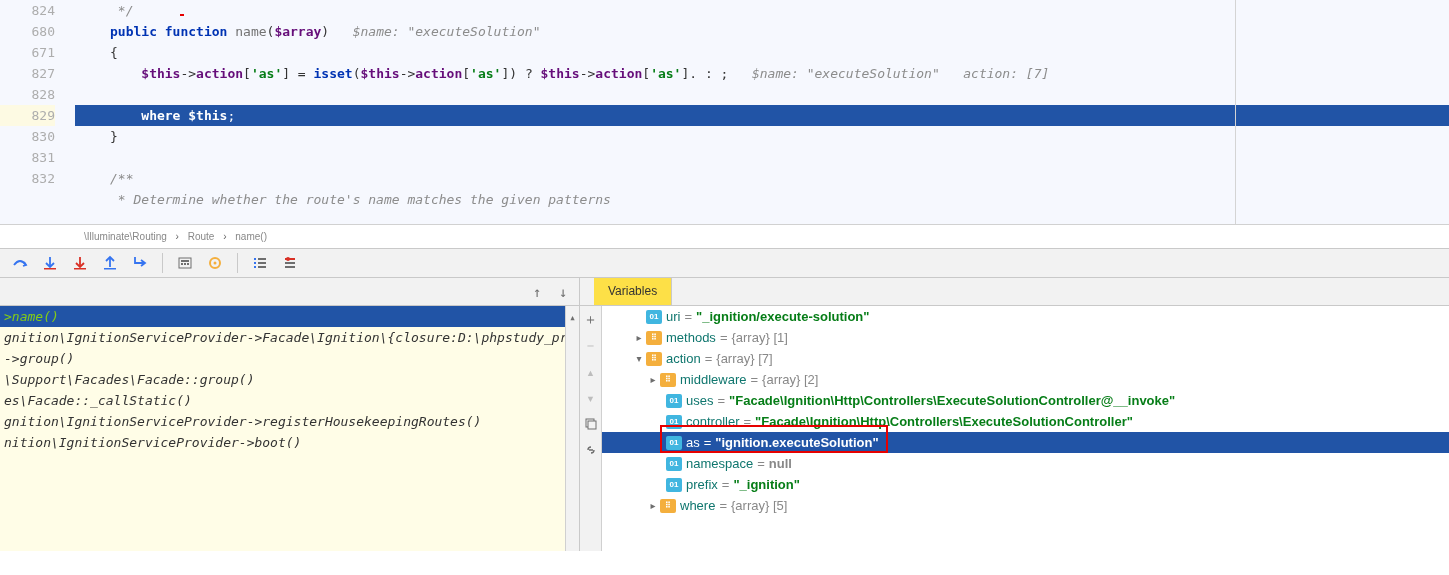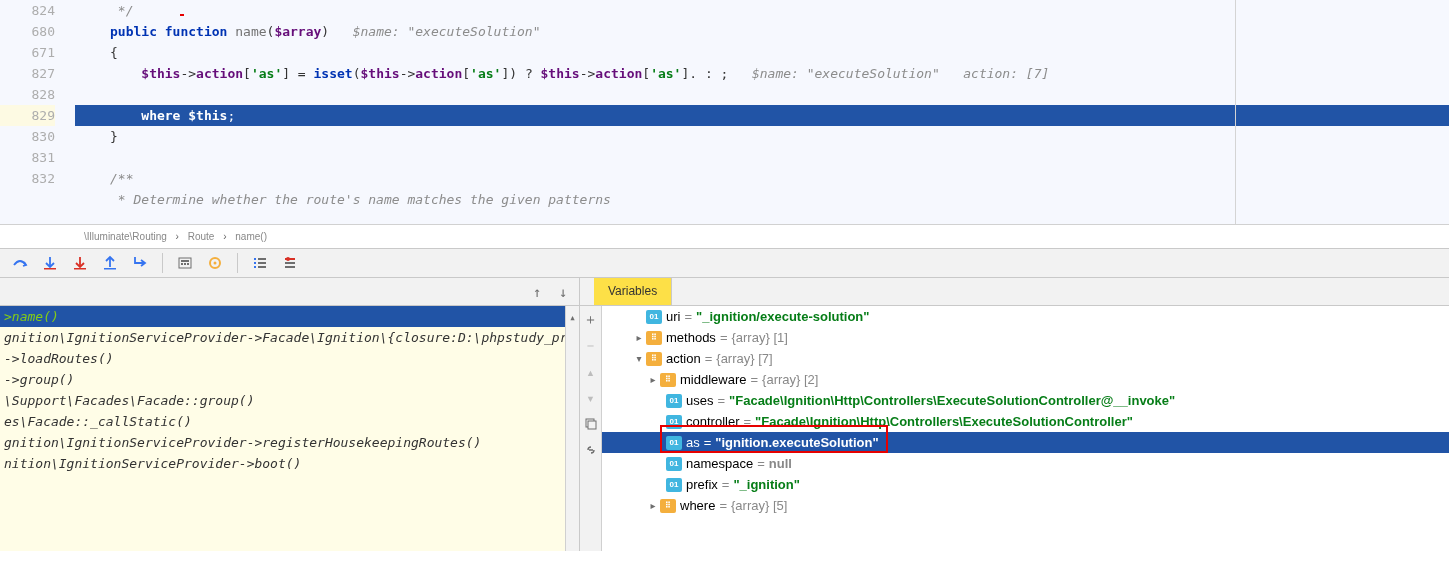--- a/index.html
+++ b/index.html
@@ -43,21 +43,21 @@
   .vars-tree { flex: 1; overflow: hidden; font-family: -apple-system, "Segoe UI", sans-serif; font-size: 13px; }
   .vrow { height: 21px; display: flex; align-items: center; white-space: nowrap; padding-left: 4px; }
   .vrow.sel { background: #2154a6; color: #fff; }
   .vrow.sel .vname, .vrow.sel .vval, .vrow.sel .veq { color: #fff; }
   .arrow { width: 14px; display: inline-flex; justify-content: center; color: #6e6e6e; font-size: 10px; }
   .indent0 { padding-left: 30px; }
   .indent1 { padding-left: 44px; }
   .indent2 { padding-left: 64px; }
   .vicon { display: inline-flex; width: 16px; height: 14px; background: #40b6e0; color: #fff; font-size: 8px; font-weight: bold; align-items: center; justify-content: center; border-radius: 2px; margin-right: 4px; }
   .vicon.arr { background: #f4af3d; }
-  .vname { color: #000000; }
+  .vname { color: #0f766e; }
   .veq { color: #888; margin: 0 4px; }
   .vval { color: #067d17; font-weight: bold; }
   .vval.gray { color: #888; font-weight: normal; }
   .red-box { position: absolute; border: 2px solid #e60000; pointer-events: none; }
   .red-dot { position: absolute; width: 4px; height: 2px; background: #e60000; }
 </style>
 </head>
 <body>
 
 <div class="editor">
@@ -168,21 +168,20 @@
   <div class="panel-left">
     <div class="panel-tabs">
       <div class="tab-controls">
         <span class="pbtn">↑</span>
         <span class="pbtn">↓</span>
       </div>
     </div>
     <div class="frames">
       <div class="frame-row frame-sel">&gt;name()</div>
       <div class="frame-row">gnition\IgnitionServiceProvider-&gt;Facade\Ignition\{closure:D:\phpstudy_pro\WWW\laravel-CVE-2021-</div>
-      <div class="frame-row">-&gt;loadRoutes()</div>
       <div class="frame-row">-&gt;group()</div>
       <div class="frame-row">\Support\Facades\Facade::group()</div>
       <div class="frame-row">es\Facade::_callStatic()</div>
       <div class="frame-row">gnition\IgnitionServiceProvider-&gt;registerHousekeepingRoutes()</div>
       <div class="frame-row">nition\IgnitionServiceProvider-&gt;boot()</div>
       <div class="frame-side">
         <span class="side-icon">▴</span>
       </div>
     </div>
   </div>

